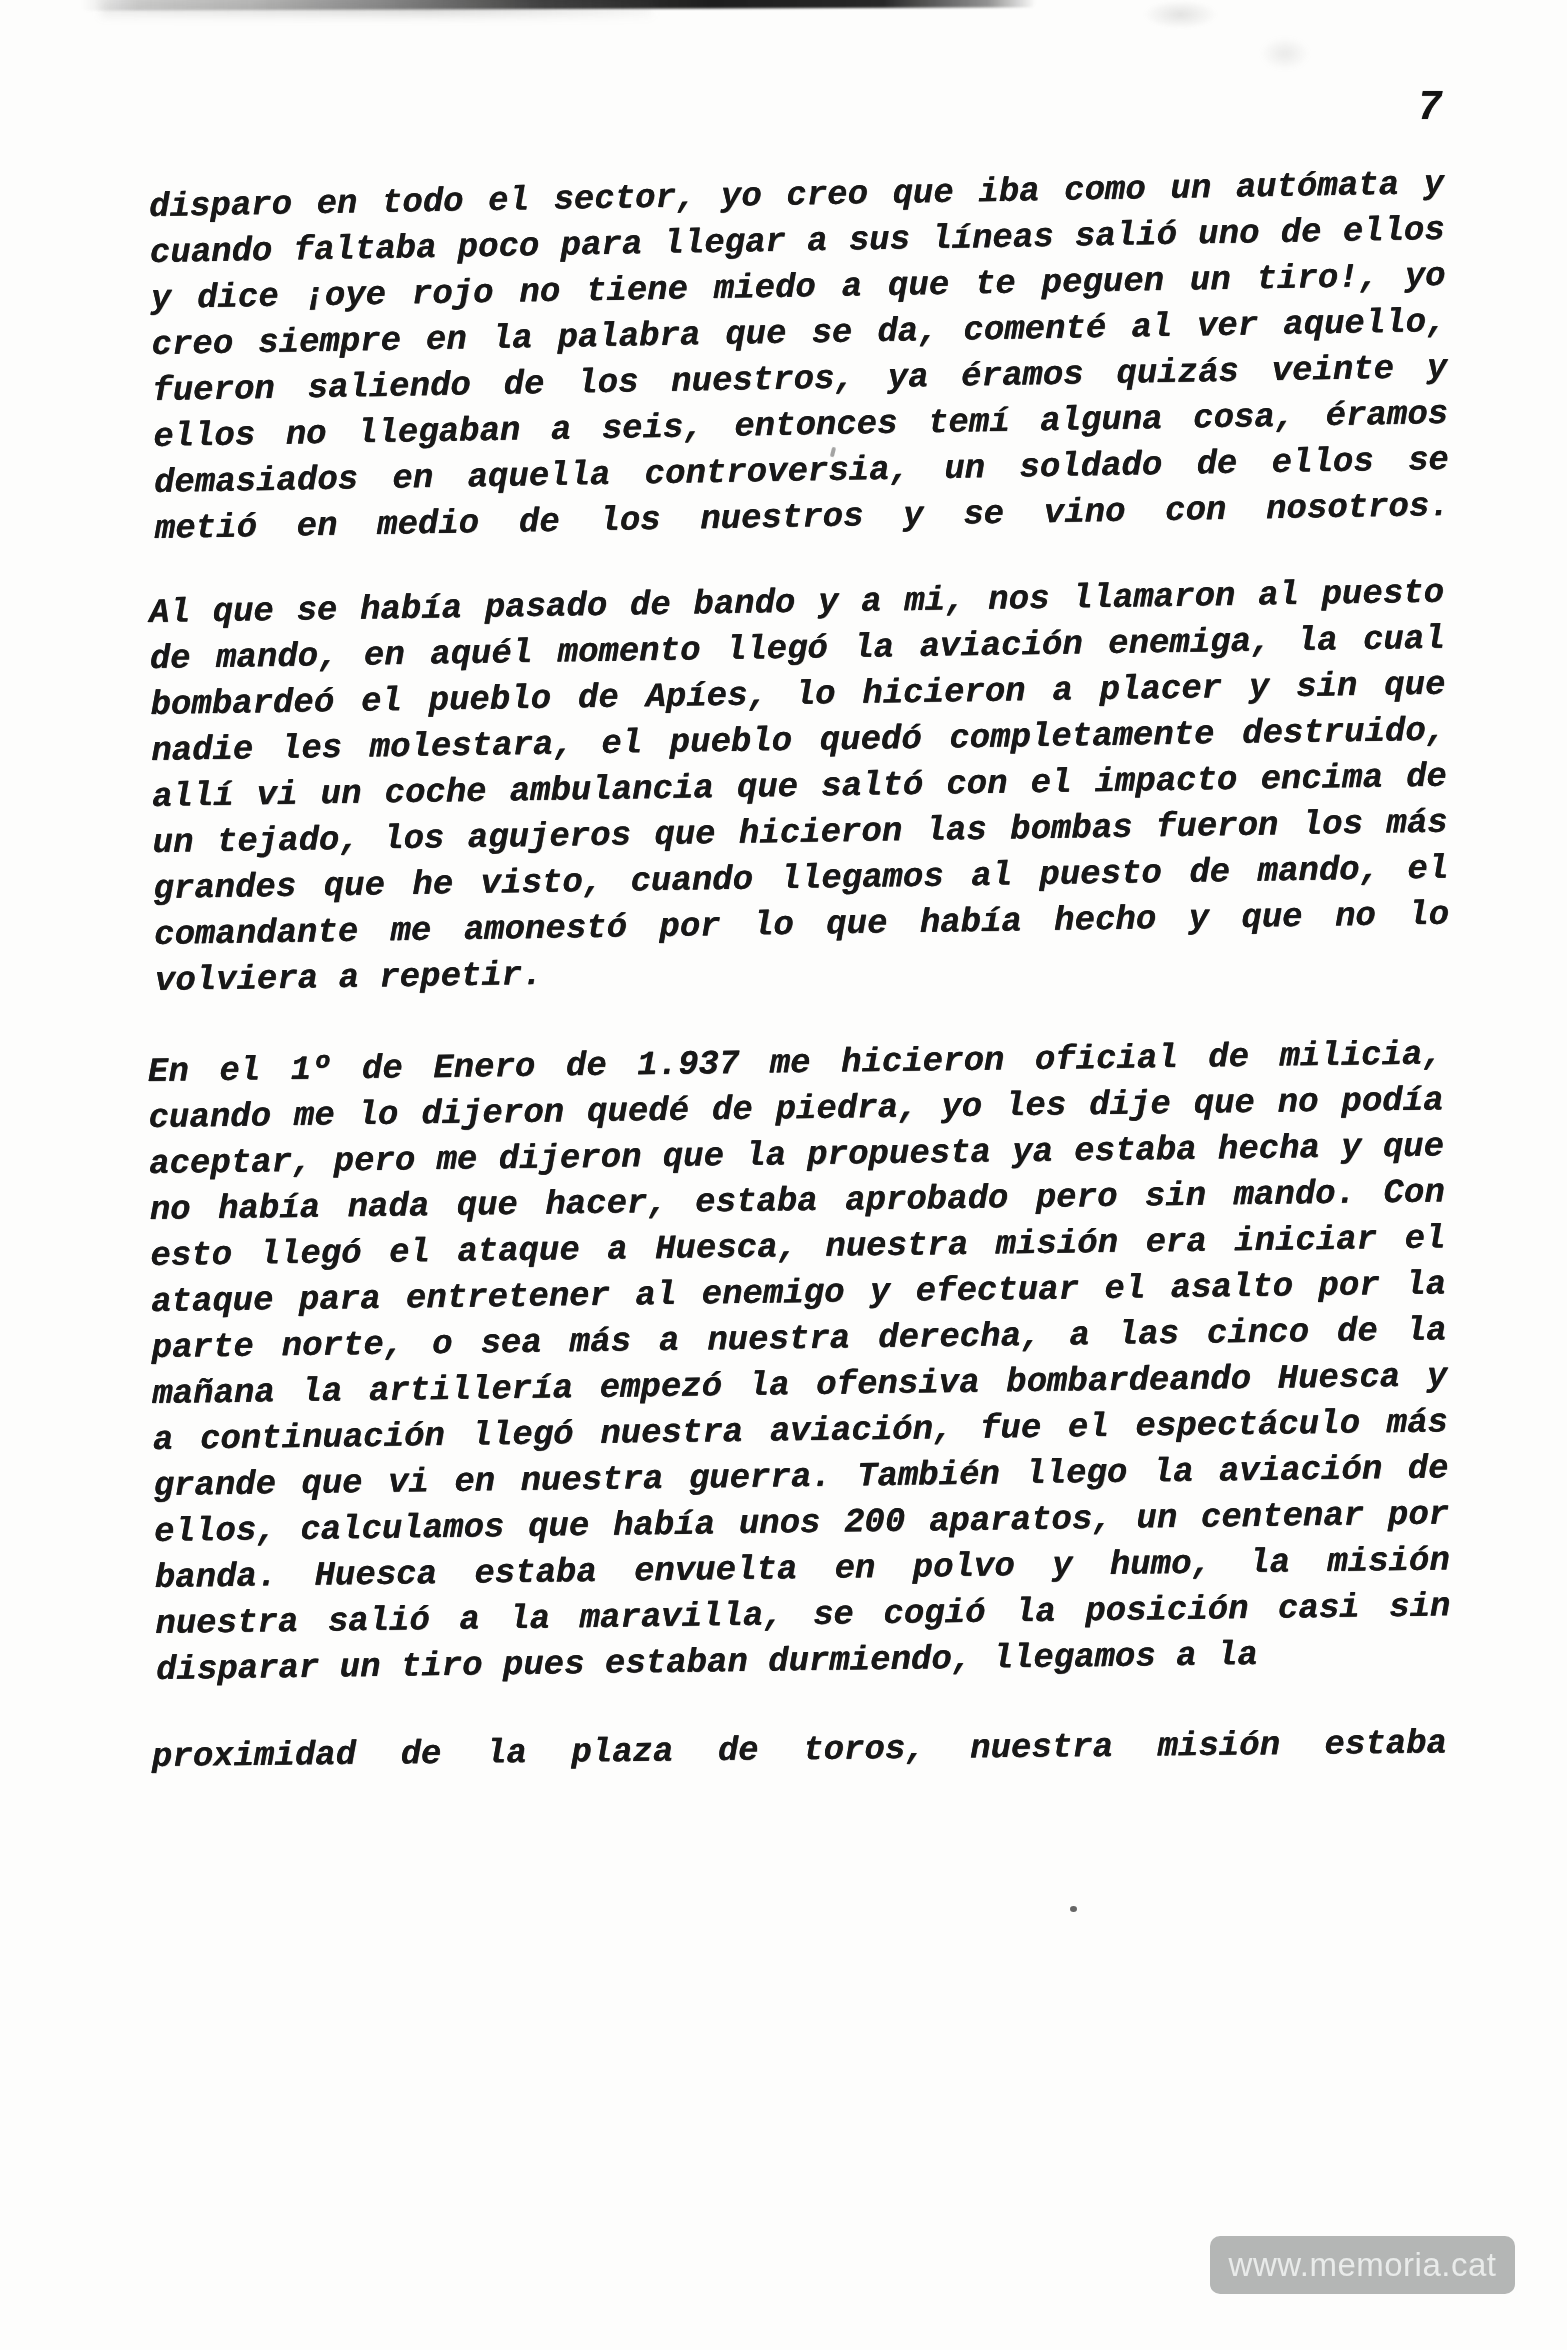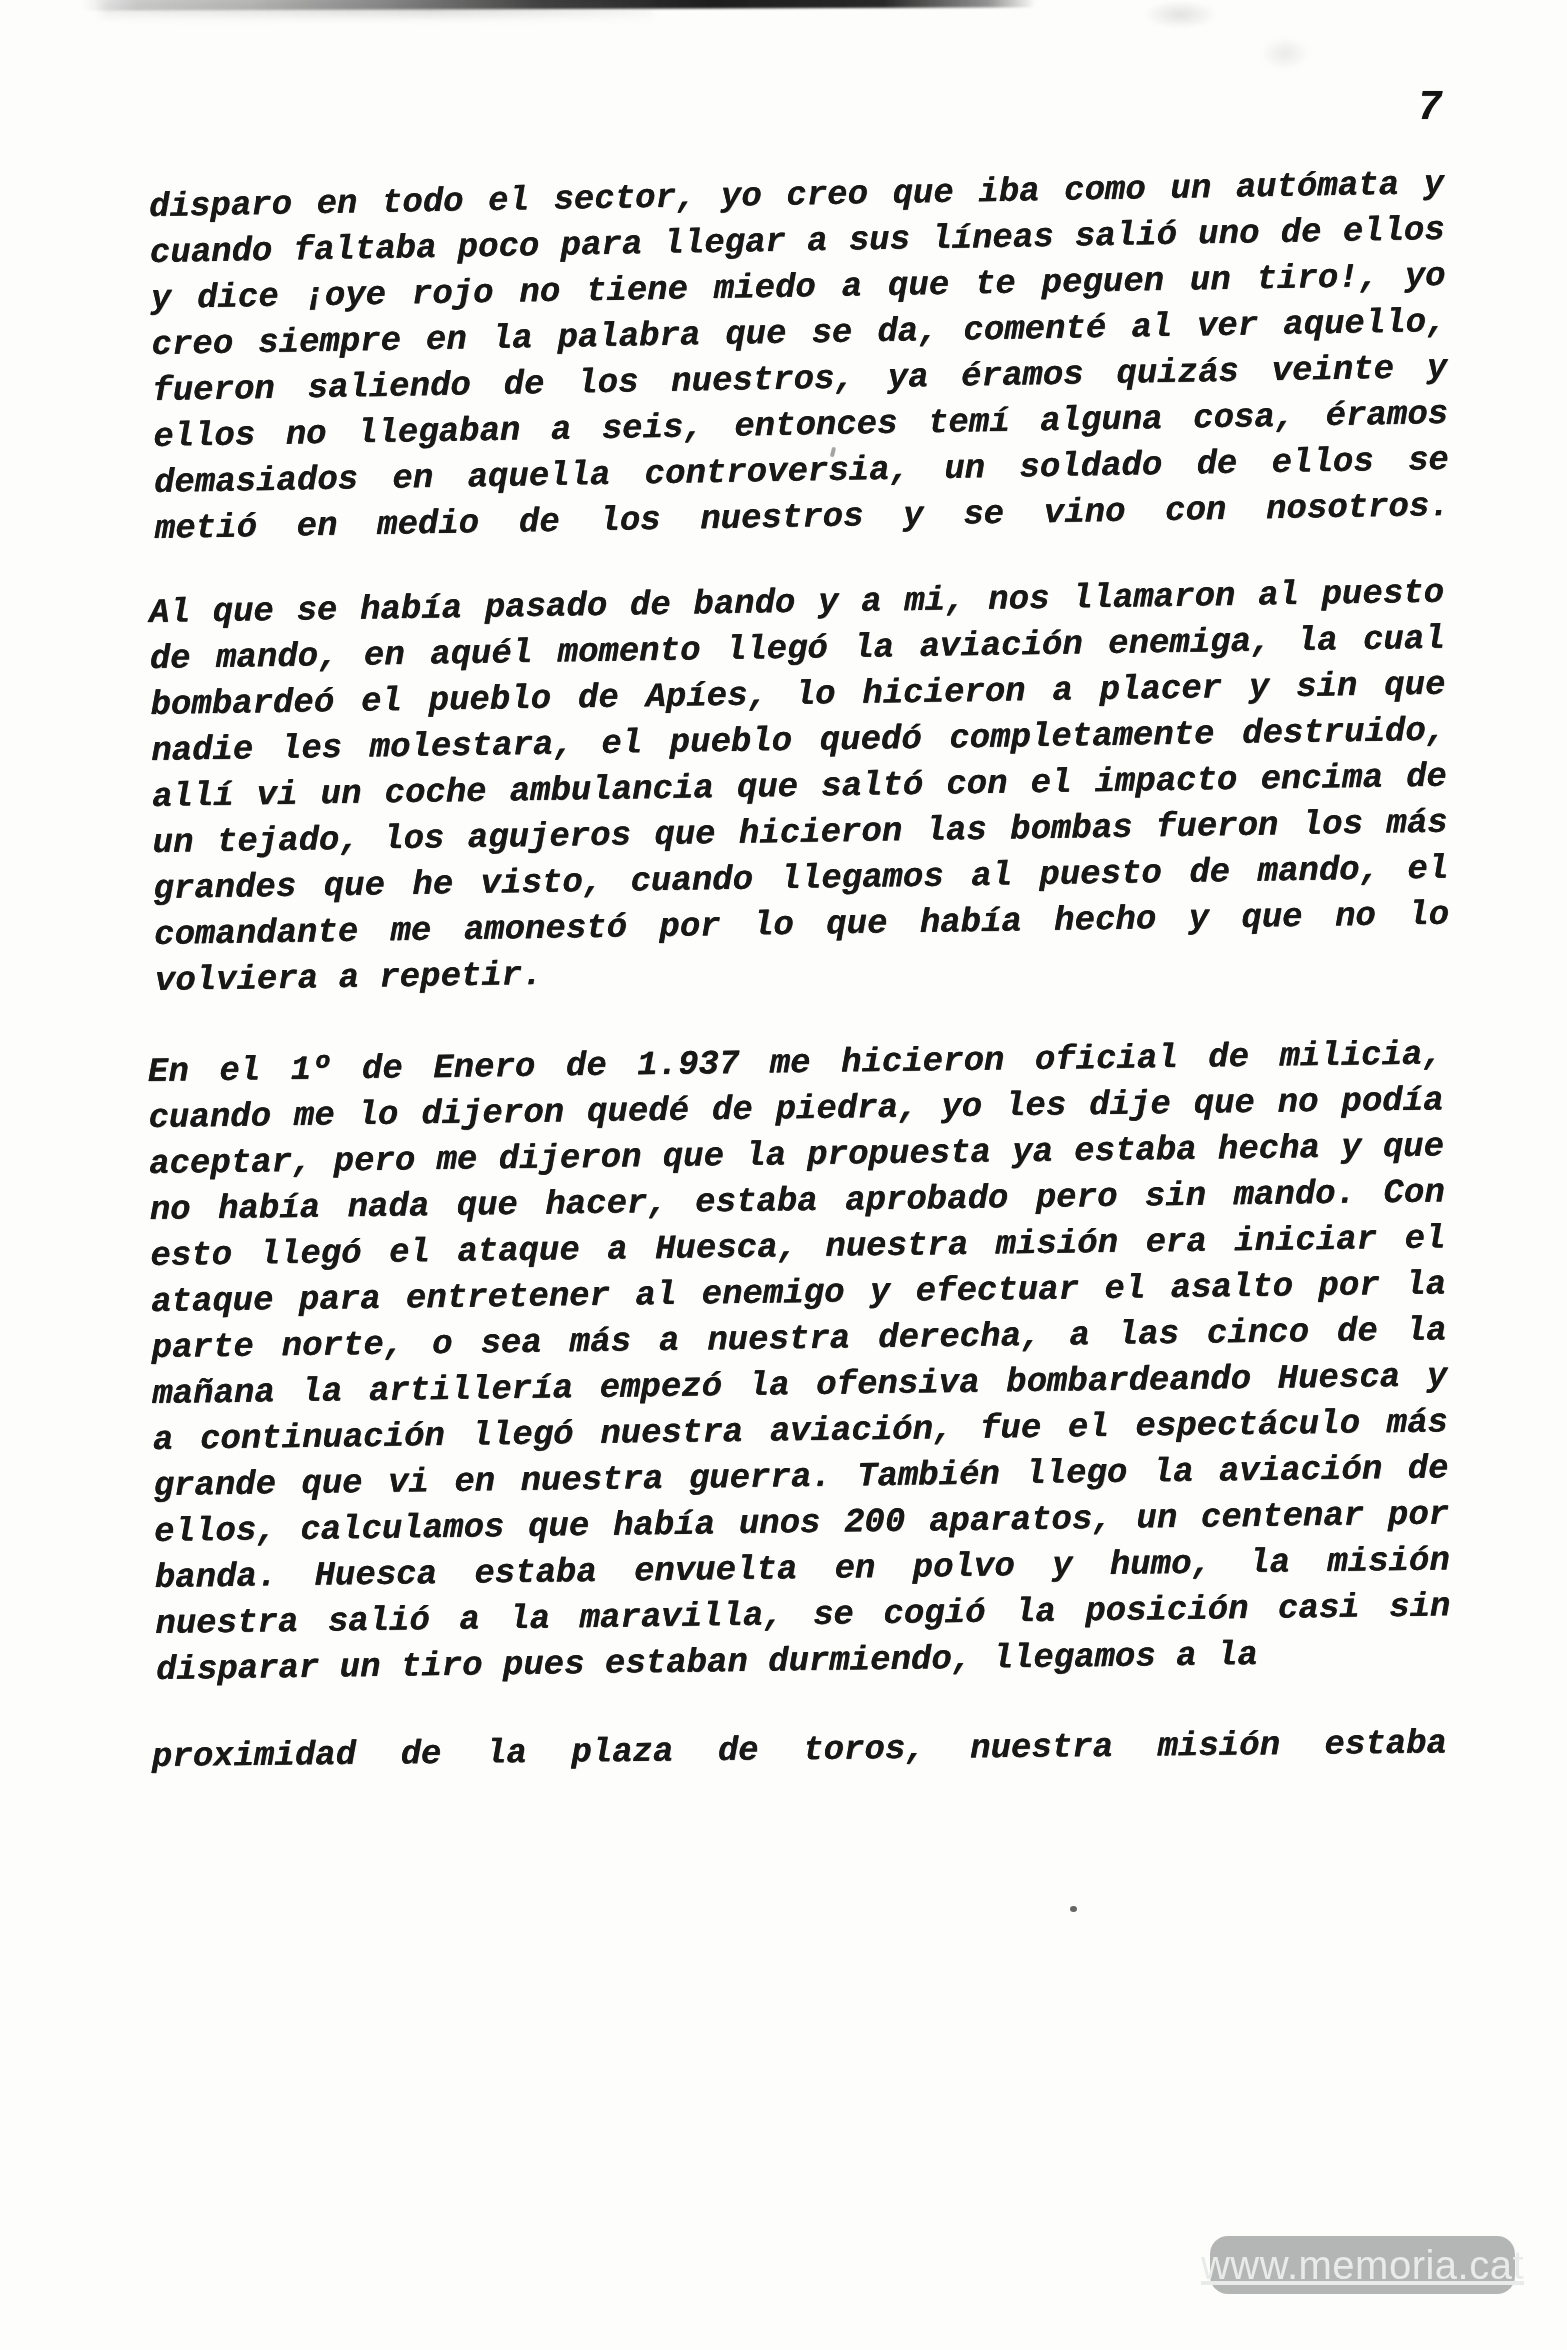--- a/index.html
+++ b/index.html
@@ -130,30 +130,29 @@
   }
 
   
   .watermark {
     position: absolute;
     left: 1210px;
     top: 2236px;
     width: 305px;
     height: 58px;
     background: #b4b6b5;
-    border-radius: 18px;
+    border-radius: 10px;
     display: flex;
     align-items: center;
     justify-content: center;
     font-family: "Liberation Sans", sans-serif;
     font-weight: 400;
-    font-size: 40px;
+    font-size: 33px;
     color: #e9ebea;
     letter-spacing: 0.5px;
-    text-decoration: underline;
   }
 </style>
 </head>
 <body>
 
 <div class="page">
 
   <div class="smudge-band"></div>
   <div class="smudge-fuzz"></div>
   <div class="speckle-1"></div>

